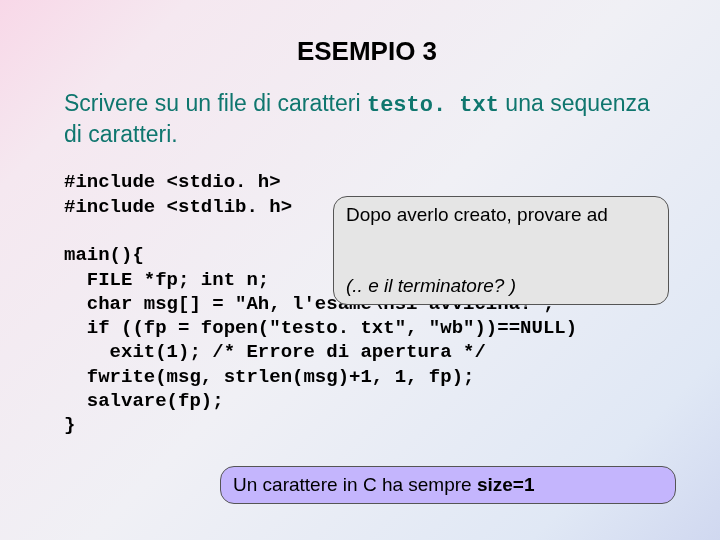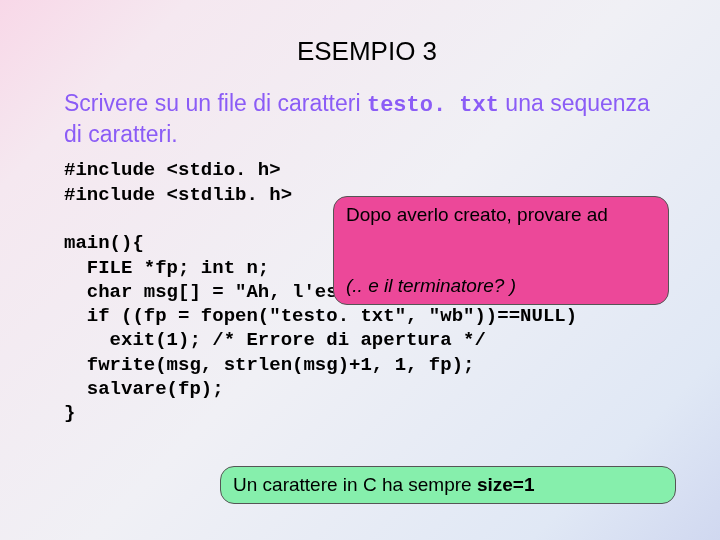--- a/index.html
+++ b/index.html
@@ -15,65 +15,65 @@
   .slide {
     padding: 36px 50px 20px 64px;
     box-sizing: border-box;
     width: 100%;
     height: 100%;
     position: relative;
   }
   .title {
     text-align: center;
     font-size: 26px;
-    font-weight: normal;
+    font-weight: bold;
     color: #000;
     margin: 0 0 22px 0;
   }
   .intro {
     font-size: 23px;
-    color: #8b5cf6;
+    color: #0f766e;
     line-height: 1.25;
-    margin-bottom: 10px;
+    margin-bottom: 22px;
   }
   .intro .mono {
     font-family: "Courier New", monospace;
     font-weight: bold;
     font-size: 22px;
   }
   .code {
     font-family: "Courier New", monospace;
     font-size: 19px;
     font-weight: bold;
     color: #000;
     line-height: 1.28;
     white-space: pre;
   }
   .callout {
     position: absolute;
-    background: #ec4899;
+    background: #e5e5e5;
     border: 1px solid #555;
     border-radius: 14px;
     padding: 6px 12px;
     font-size: 19px;
     color: #000;
     line-height: 1.25;
     font-family: Arial, Helvetica, sans-serif;
     font-weight: normal;
   }
   .callout1 {
     top: 196px;
     left: 333px;
     width: 310px;
   }
   .callout2 {
     top: 466px;
     left: 220px;
     width: 430px;
-    background: #86efac;
+    background: #c4b5fd;
   }
   .italic { font-style: italic; text-align: center; }
   .bold { font-weight: bold; }
 </style>
 </head>
 <body>
 
 <div class="slide">
 
   <h1 class="title">ESEMPIO 3</h1>

